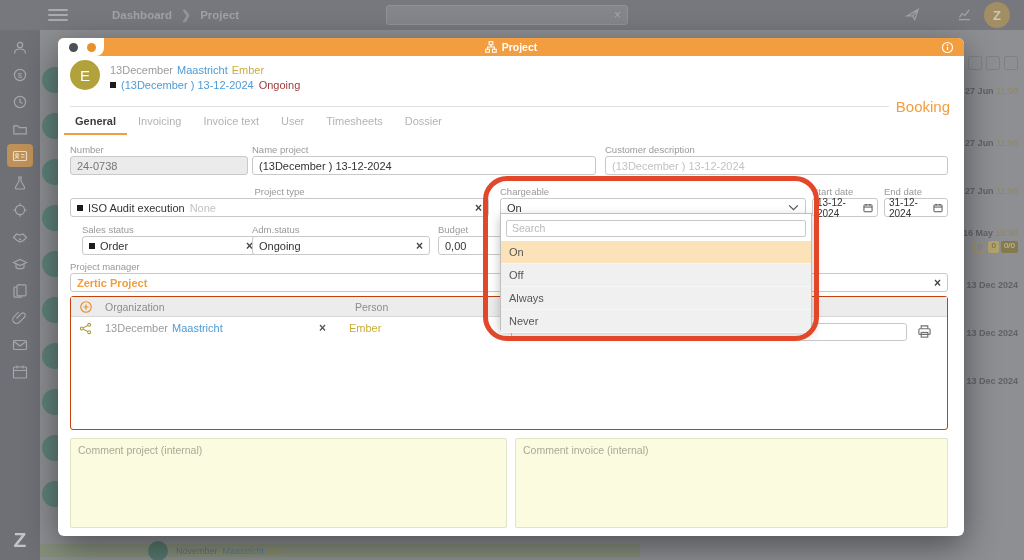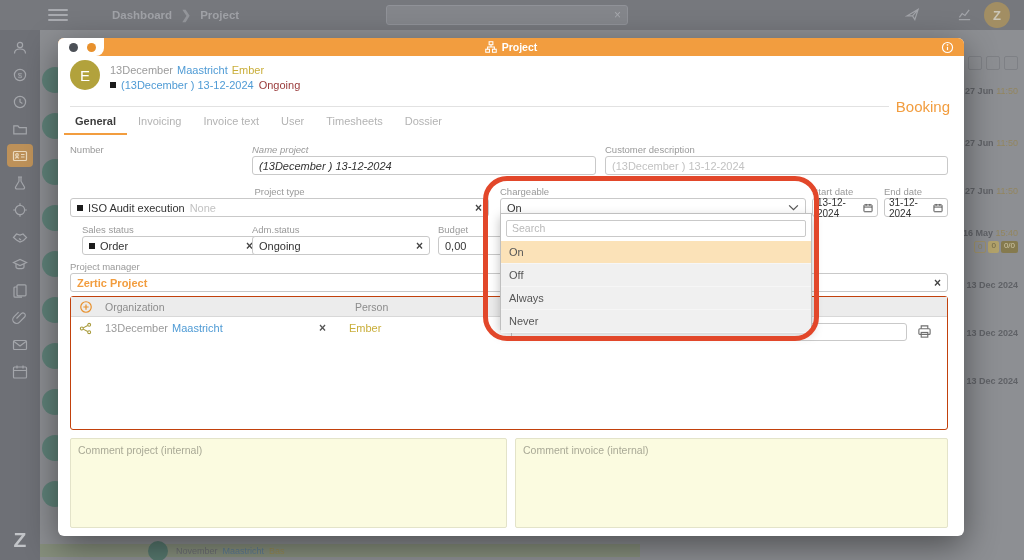--- a/index.html
+++ b/index.html
@@ -329,22 +329,25 @@
       <span class="tab active">General</span>
       <span class="tab">Invoicing</span>
       <span class="tab">Invoice text</span>
       <span class="tab">User</span>
       <span class="tab">Timesheets</span>
       <span class="tab">Dossier</span>
     </div>
 
     <div class="field" style="left:12px; top:106px; width:178px;">
       <div class="flabel">Number</div>
-    </div>
-    <div class="field" style="left:194px; top:106px; width:344px;font-style:italic;">
+      <div class="fbox readonly">
+          <span>24-0738</span>
+        </div>
+    </div>
+    <div class="field" style="left:194px; top:106px; width:344px;">
       <div class="flabel">Name project</div>
       <div class="fbox">
           <span>(13December ) 13-12-2024</span>
         </div>
     </div>
     <div class="field" style="left:547px; top:106px; width:343px;">
       <div class="flabel">Customer description</div>
       <div class="fbox">
           <span class="muted">(13December ) 13-12-2024</span>
         </div>

